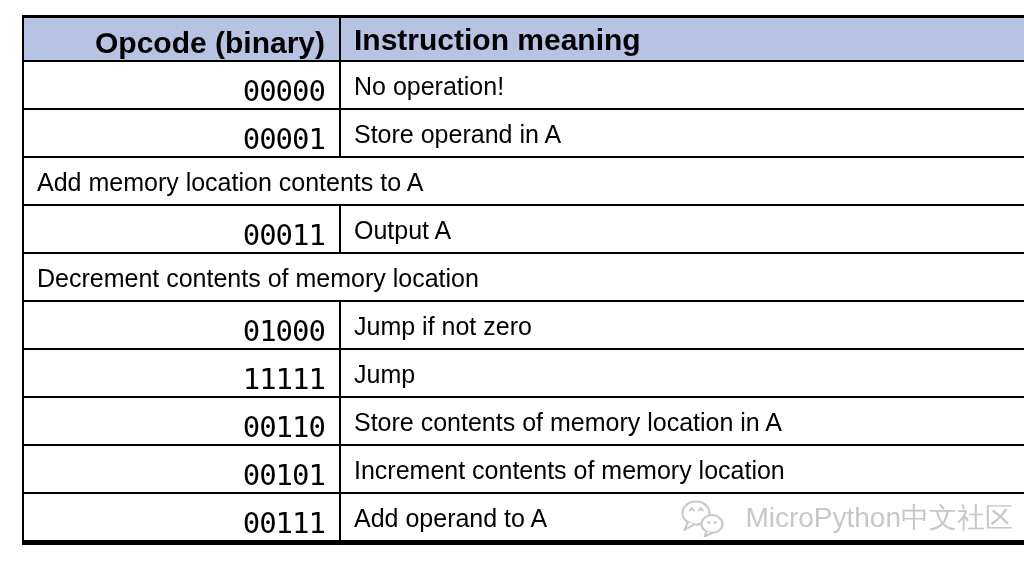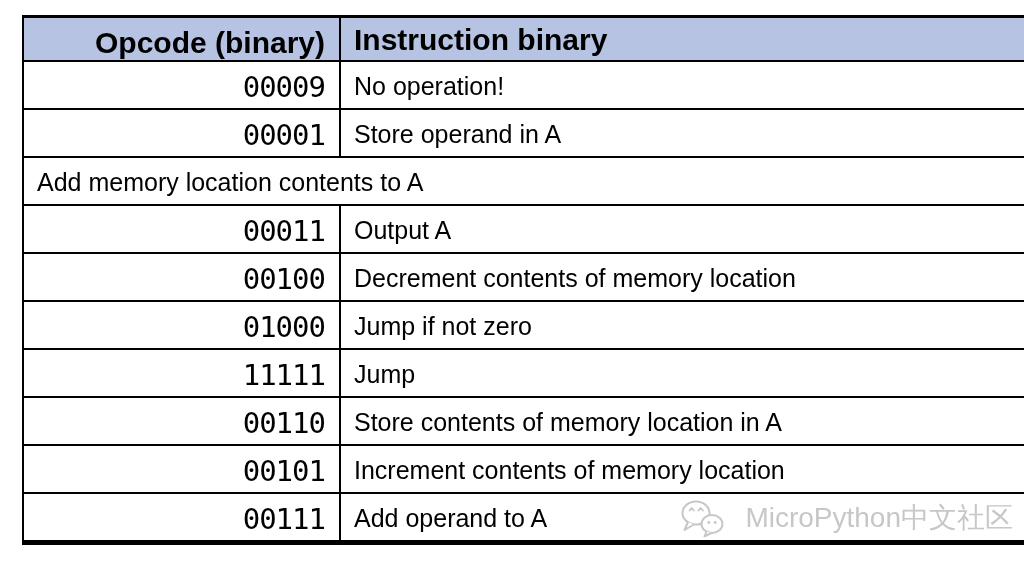--- a/index.html
+++ b/index.html
@@ -37,21 +37,21 @@
   }
   .trow.header-row {
     height: 42px;
     background: var(--header-bg, #b7c3e3);
   }
   .cell-opcode {
     width: 317px;
     box-sizing: border-box;
     border-right: 2px solid var(--border, #000);
     display: flex;
-    align-items: flex-start;
+    align-items: flex-end;
     justify-content: flex-end;
     padding-right: 14px;
     padding-top: 8px;
   }
   .cell-meaning {
     flex: 1;
     display: flex;
     align-items: center;
     padding-left: 13px;
     padding-top: 2px;
@@ -89,27 +89,27 @@
 </style>
 </head>
 <body>
 
 <div class="opcode-table">
   <div class="trow header-row">
     <div class="cell-opcode">
       <span class="hdr-text">Opcode (binary)</span>
     </div>
     <div class="cell-meaning">
-      <span class="hdr-text">Instruction binary</span>
+      <span class="hdr-text">Instruction meaning</span>
     </div>
   </div>
 
   <div class="trow">
     <div class="cell-opcode">
-        <span class="opcode-text">00009</span>
+        <span class="opcode-text">00000</span>
       </div>
     <div class="cell-meaning">
         <span class="meaning-text">No operation!</span>
       </div>
   </div>
   <div class="trow">
     <div class="cell-opcode">
         <span class="opcode-text">00001</span>
       </div>
     <div class="cell-meaning">
@@ -123,23 +123,20 @@
   </div>
   <div class="trow">
     <div class="cell-opcode">
         <span class="opcode-text">00011</span>
       </div>
     <div class="cell-meaning">
         <span class="meaning-text">Output A</span>
       </div>
   </div>
   <div class="trow">
-    <div class="cell-opcode">
-        <span class="opcode-text">00100</span>
-      </div>
     <div class="cell-meaning">
         <span class="meaning-text">Decrement contents of memory location</span>
       </div>
   </div>
   <div class="trow">
     <div class="cell-opcode">
         <span class="opcode-text">01000</span>
       </div>
     <div class="cell-meaning">
         <span class="meaning-text">Jump if not zero</span>

